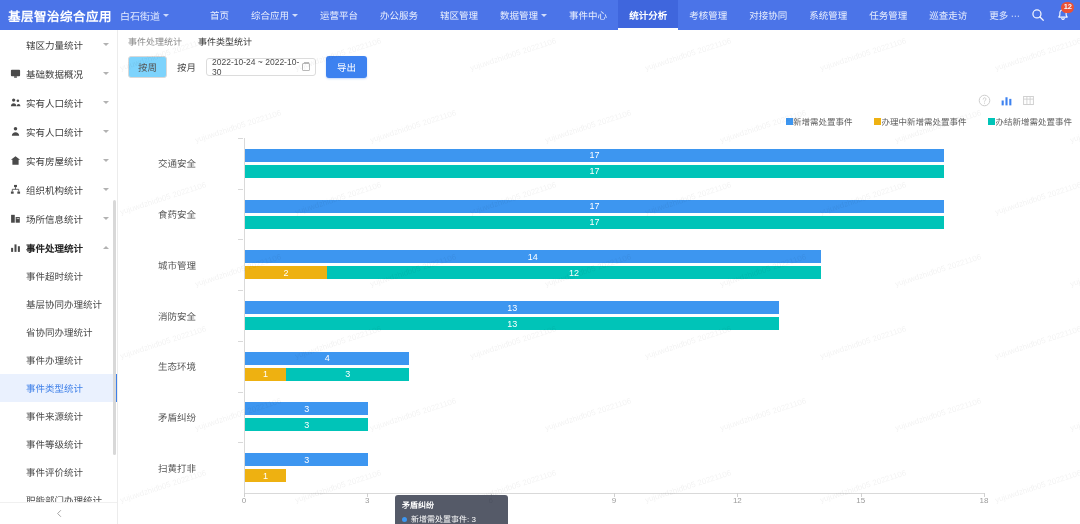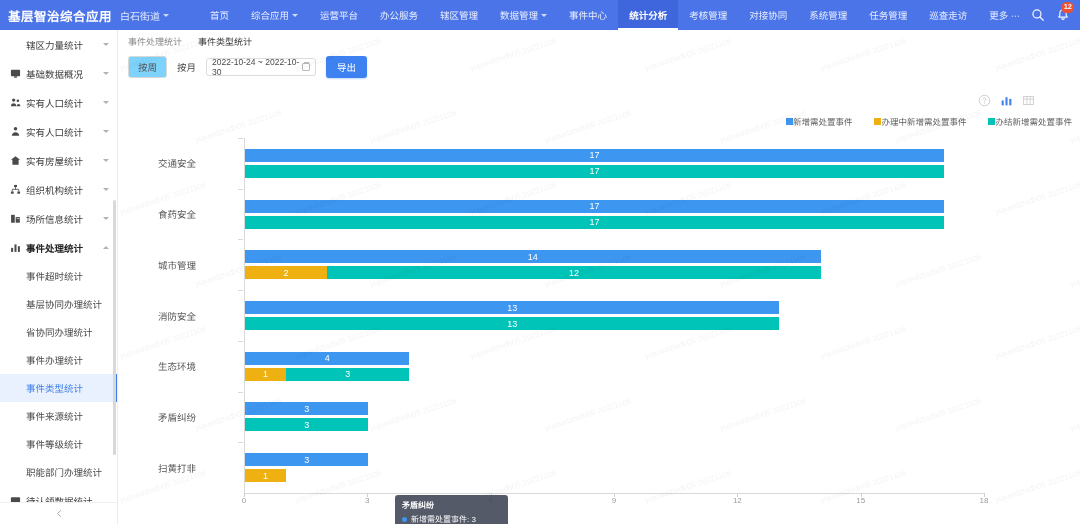--- a/index.html
+++ b/index.html
@@ -351,20 +351,23 @@
         <span>事件办理统计</span>
       </div>
       <div class="sb-sub active">
         <span>事件类型统计</span>
       </div>
       <div class="sb-sub">
         <span>事件来源统计</span>
       </div>
       <div class="sb-sub">
         <span>事件等级统计</span>
+      </div>
+      <div class="sb-sub">
+        <span>事件评价统计</span>
       </div>
       <div class="sb-sub">
         <span>职能部门办理统计</span>
       </div>
       <div class="sb-item">
         <span class="sb-ic">
           <svg viewBox="0 0 12 12" width="11" height="11">
             <rect x="1" y="2.4" width="10" height="7.2" rx="1" fill="#4a4a4a"></rect>
           </svg>
         </span>

